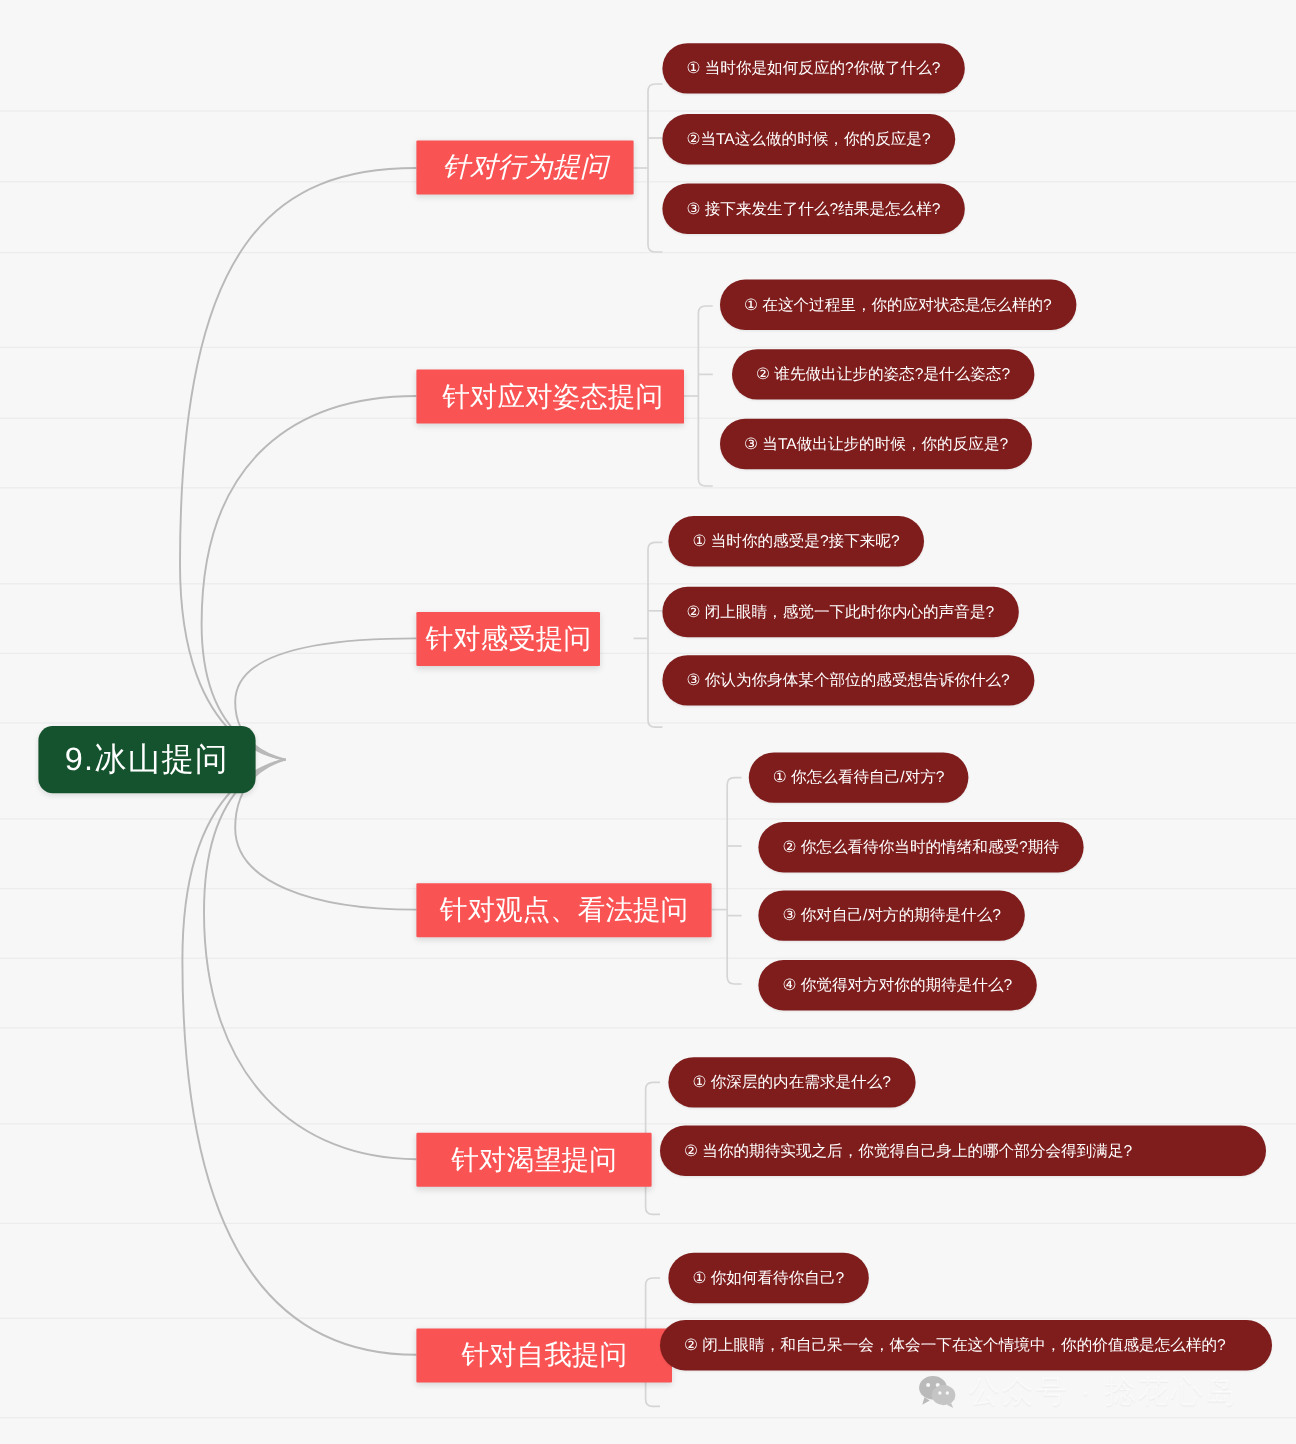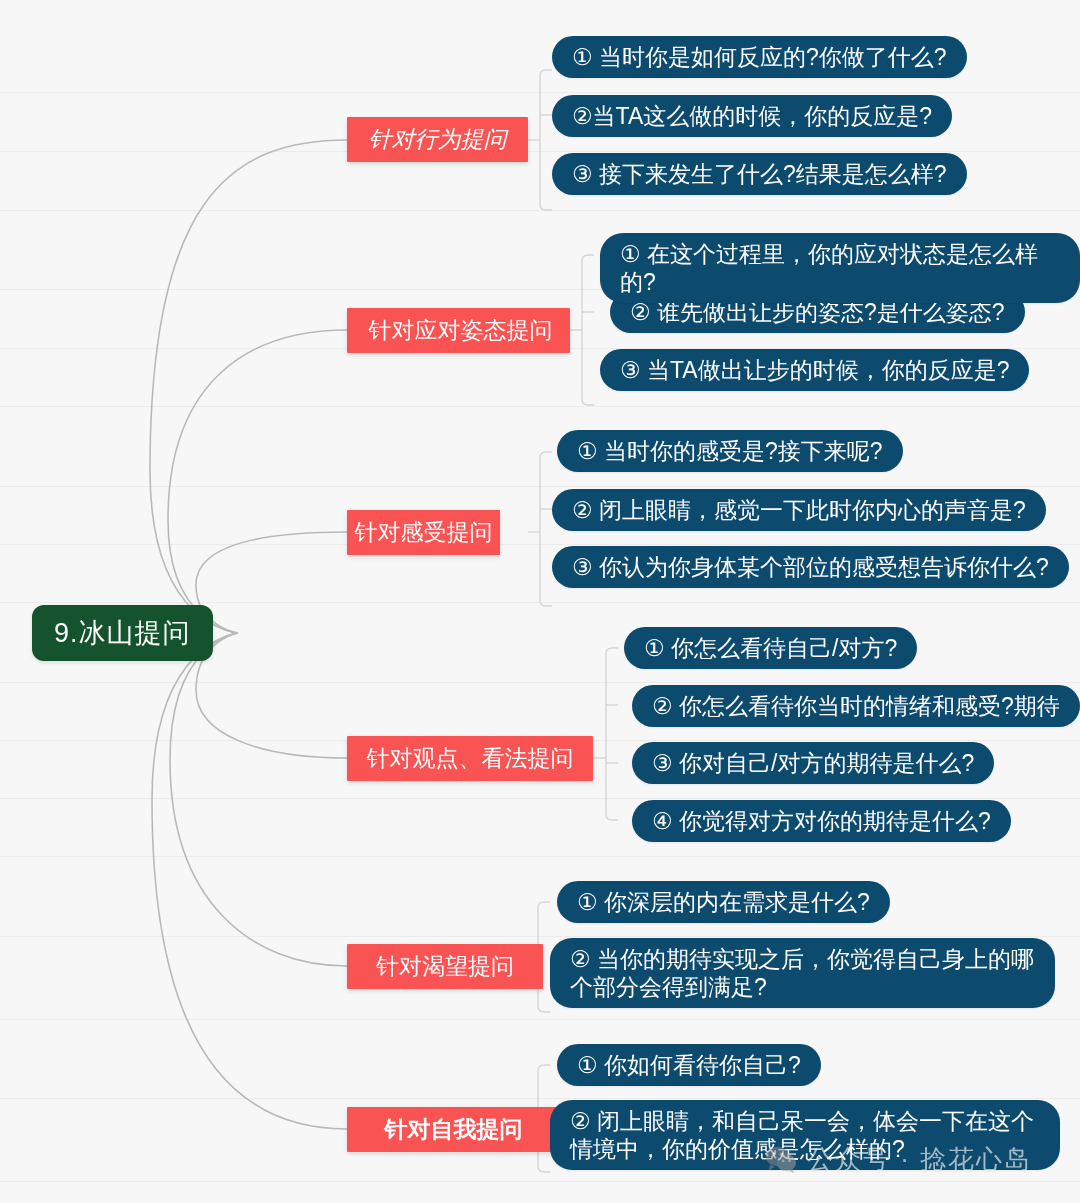--- a/index.html
+++ b/index.html
@@ -36,24 +36,24 @@
     border-radius:1px;
     padding:0 16px;
     font-size:23px;
     height:45px;
     justify-content:center;
     box-shadow:0 2px 5px rgba(0,0,0,.13);
     white-space:nowrap;
   }
 
   .leaf{
-    background:#0c4a6e;color:#ffffff;
+    background:#7f1d1d;color:#ffffff;
     border-radius:23px;
     padding:7px 20px;
-    font-size:23px;
+    font-size:13px;
     line-height:28px;
     box-shadow:0 1px 2px rgba(0,0,0,.07);
   }
   .leaf.two-line{border-radius:22px;}
 
   .watermark{
     position:absolute;
     display:flex;align-items:center;gap:10px;
     color:rgba(255,255,255,.62);
     font-size:26px;
@@ -181,21 +181,21 @@
   <div class="node branch" style="left:347px;top:944px;width:196px;">
     <span>针对渴望提问</span>
   </div>
   <div class="node leaf" style="left:557px;top:881px;">
     <span>① 你深层的内在需求是什么?</span>
   </div>
   <div class="node leaf two-line" style="left:550px;top:938px;width:505px;">
     <span>② 当你的期待实现之后，你觉得自己身上的哪个部分会得到满足?</span>
   </div>
 
-  <div class="node branch" style="left:347px;top:1107px;width:213px;font-weight:bold;">
+  <div class="node branch" style="left:347px;top:1107px;width:213px;">
     <span>针对自我提问</span>
   </div>
   <div class="node leaf" style="left:557px;top:1044px;">
     <span>① 你如何看待你自己?</span>
   </div>
   <div class="node leaf two-line" style="left:550px;top:1100px;width:510px;">
     <span>② 闭上眼睛，和自己呆一会，体会一下在这个情境中，你的价值感是怎么样的?</span>
   </div>
 
   <div class="watermark" style="left:765px;top:1142px;">

